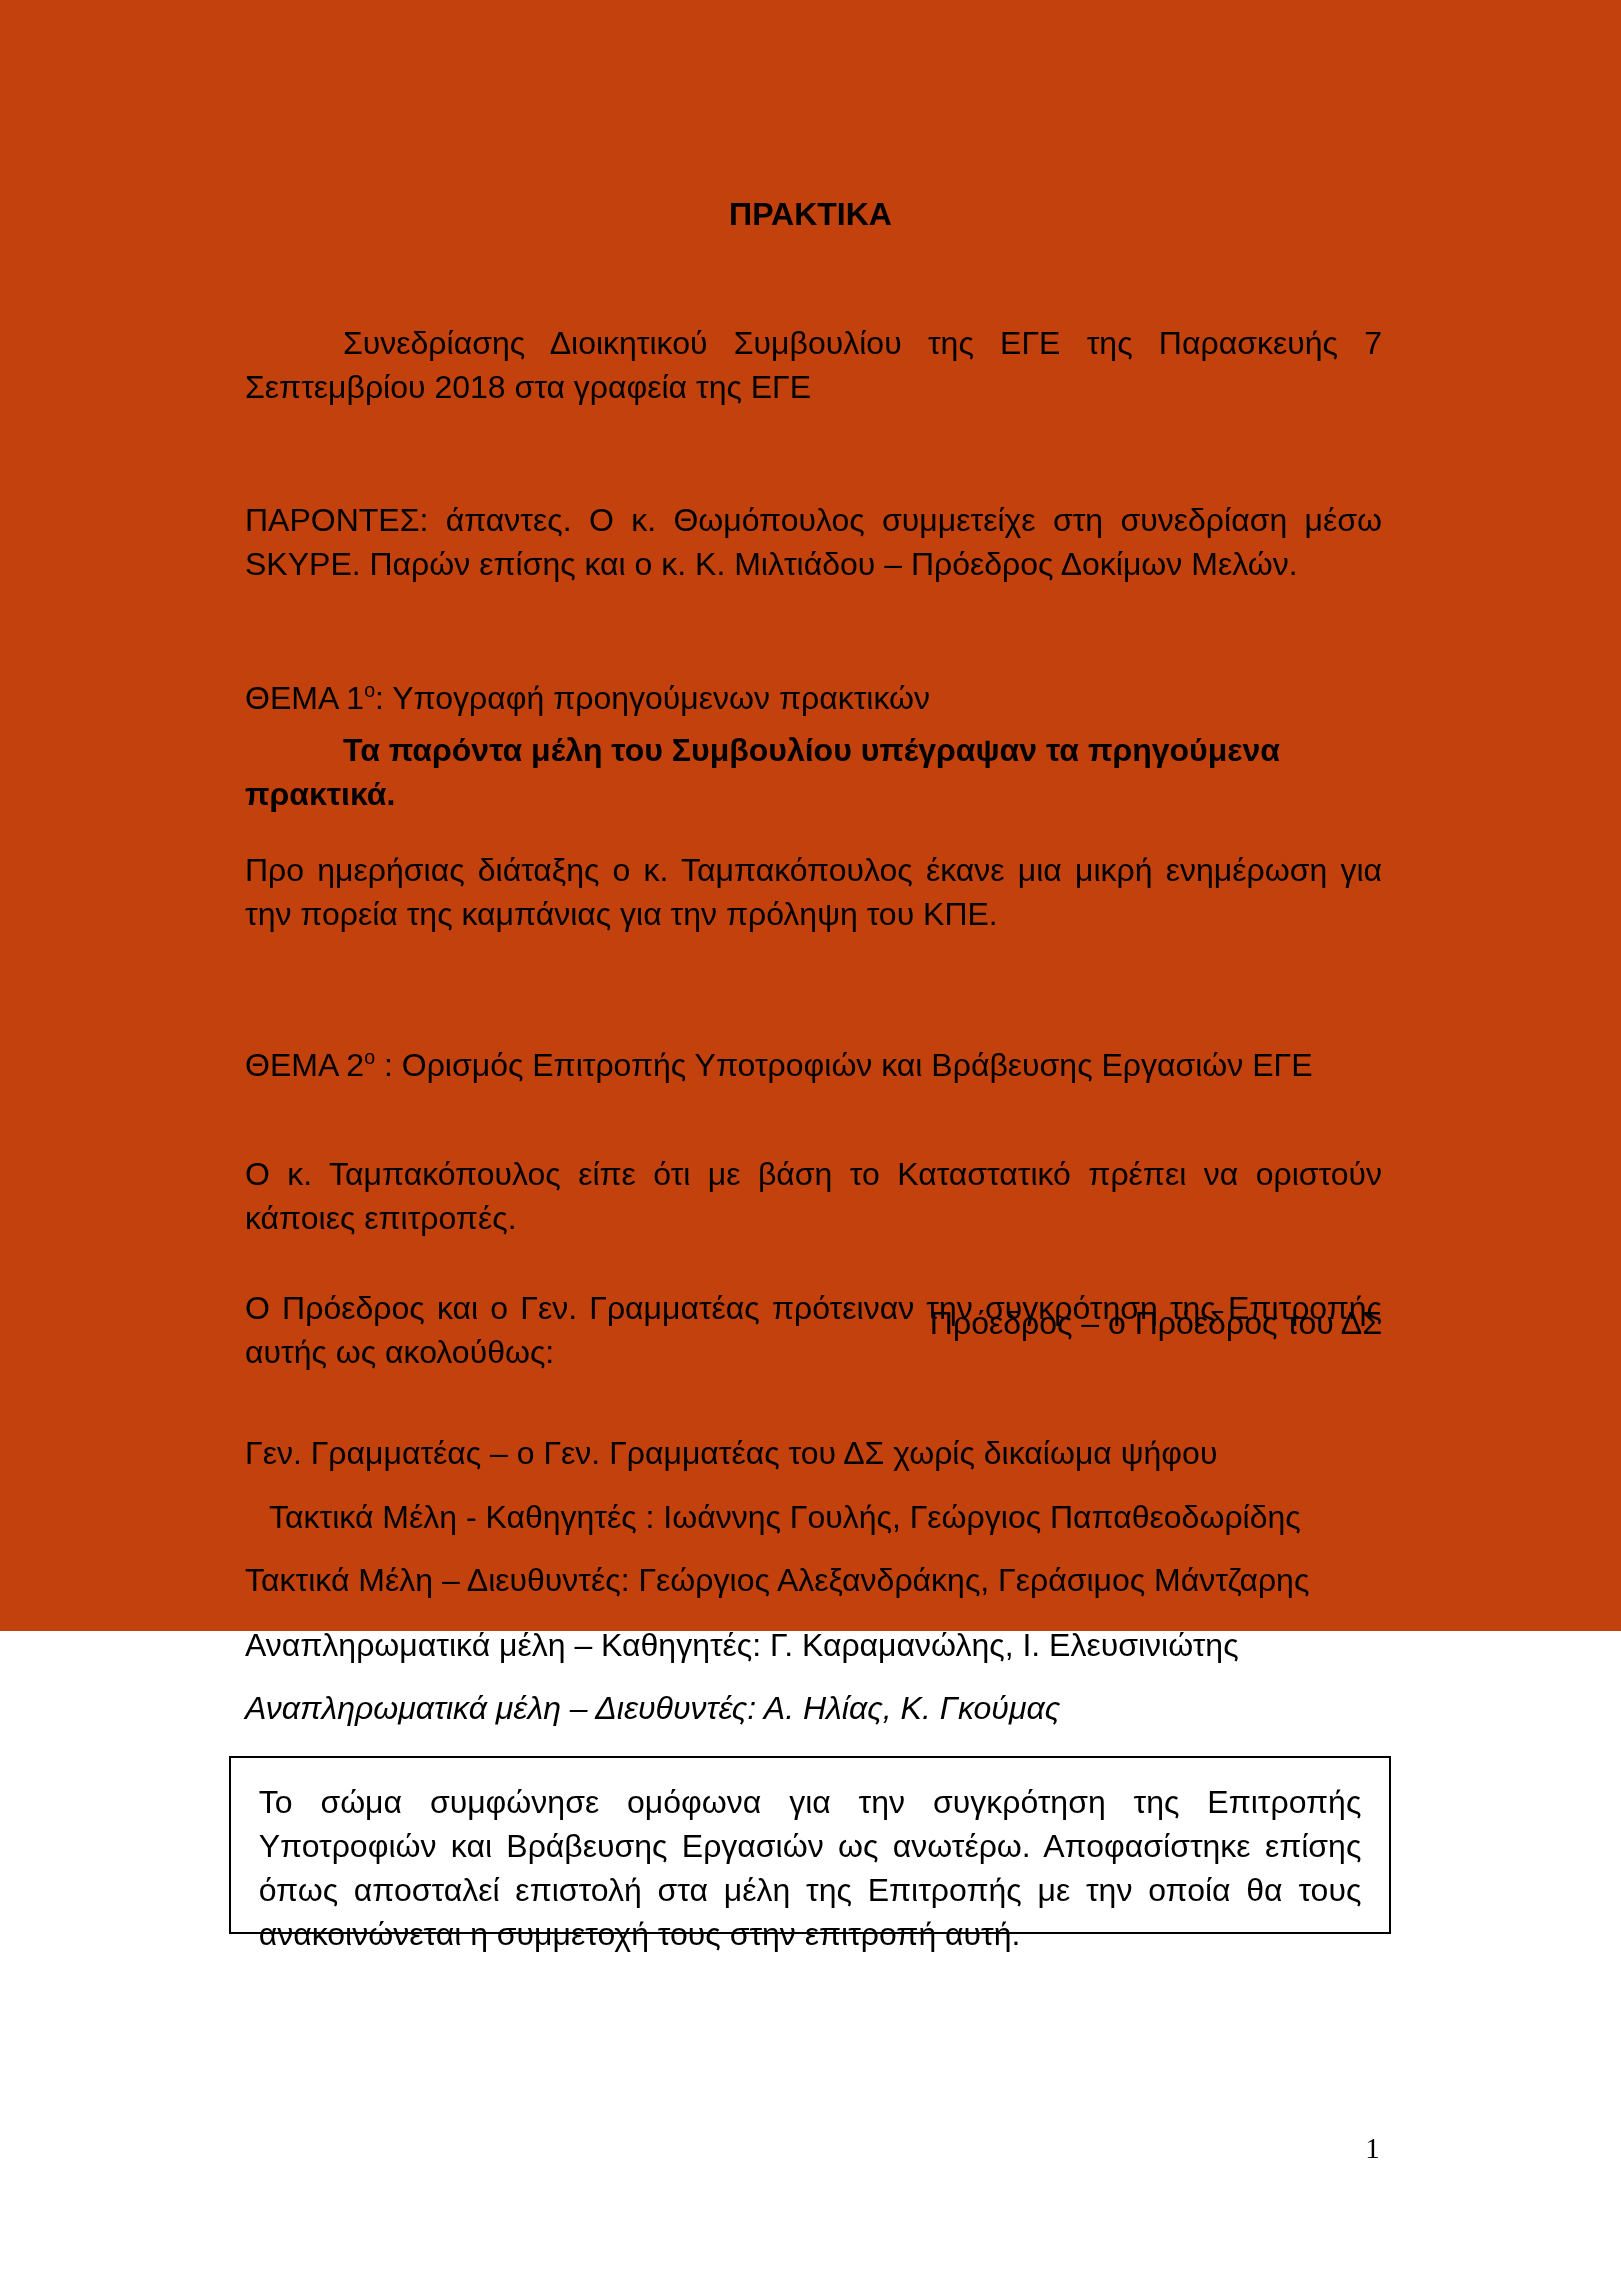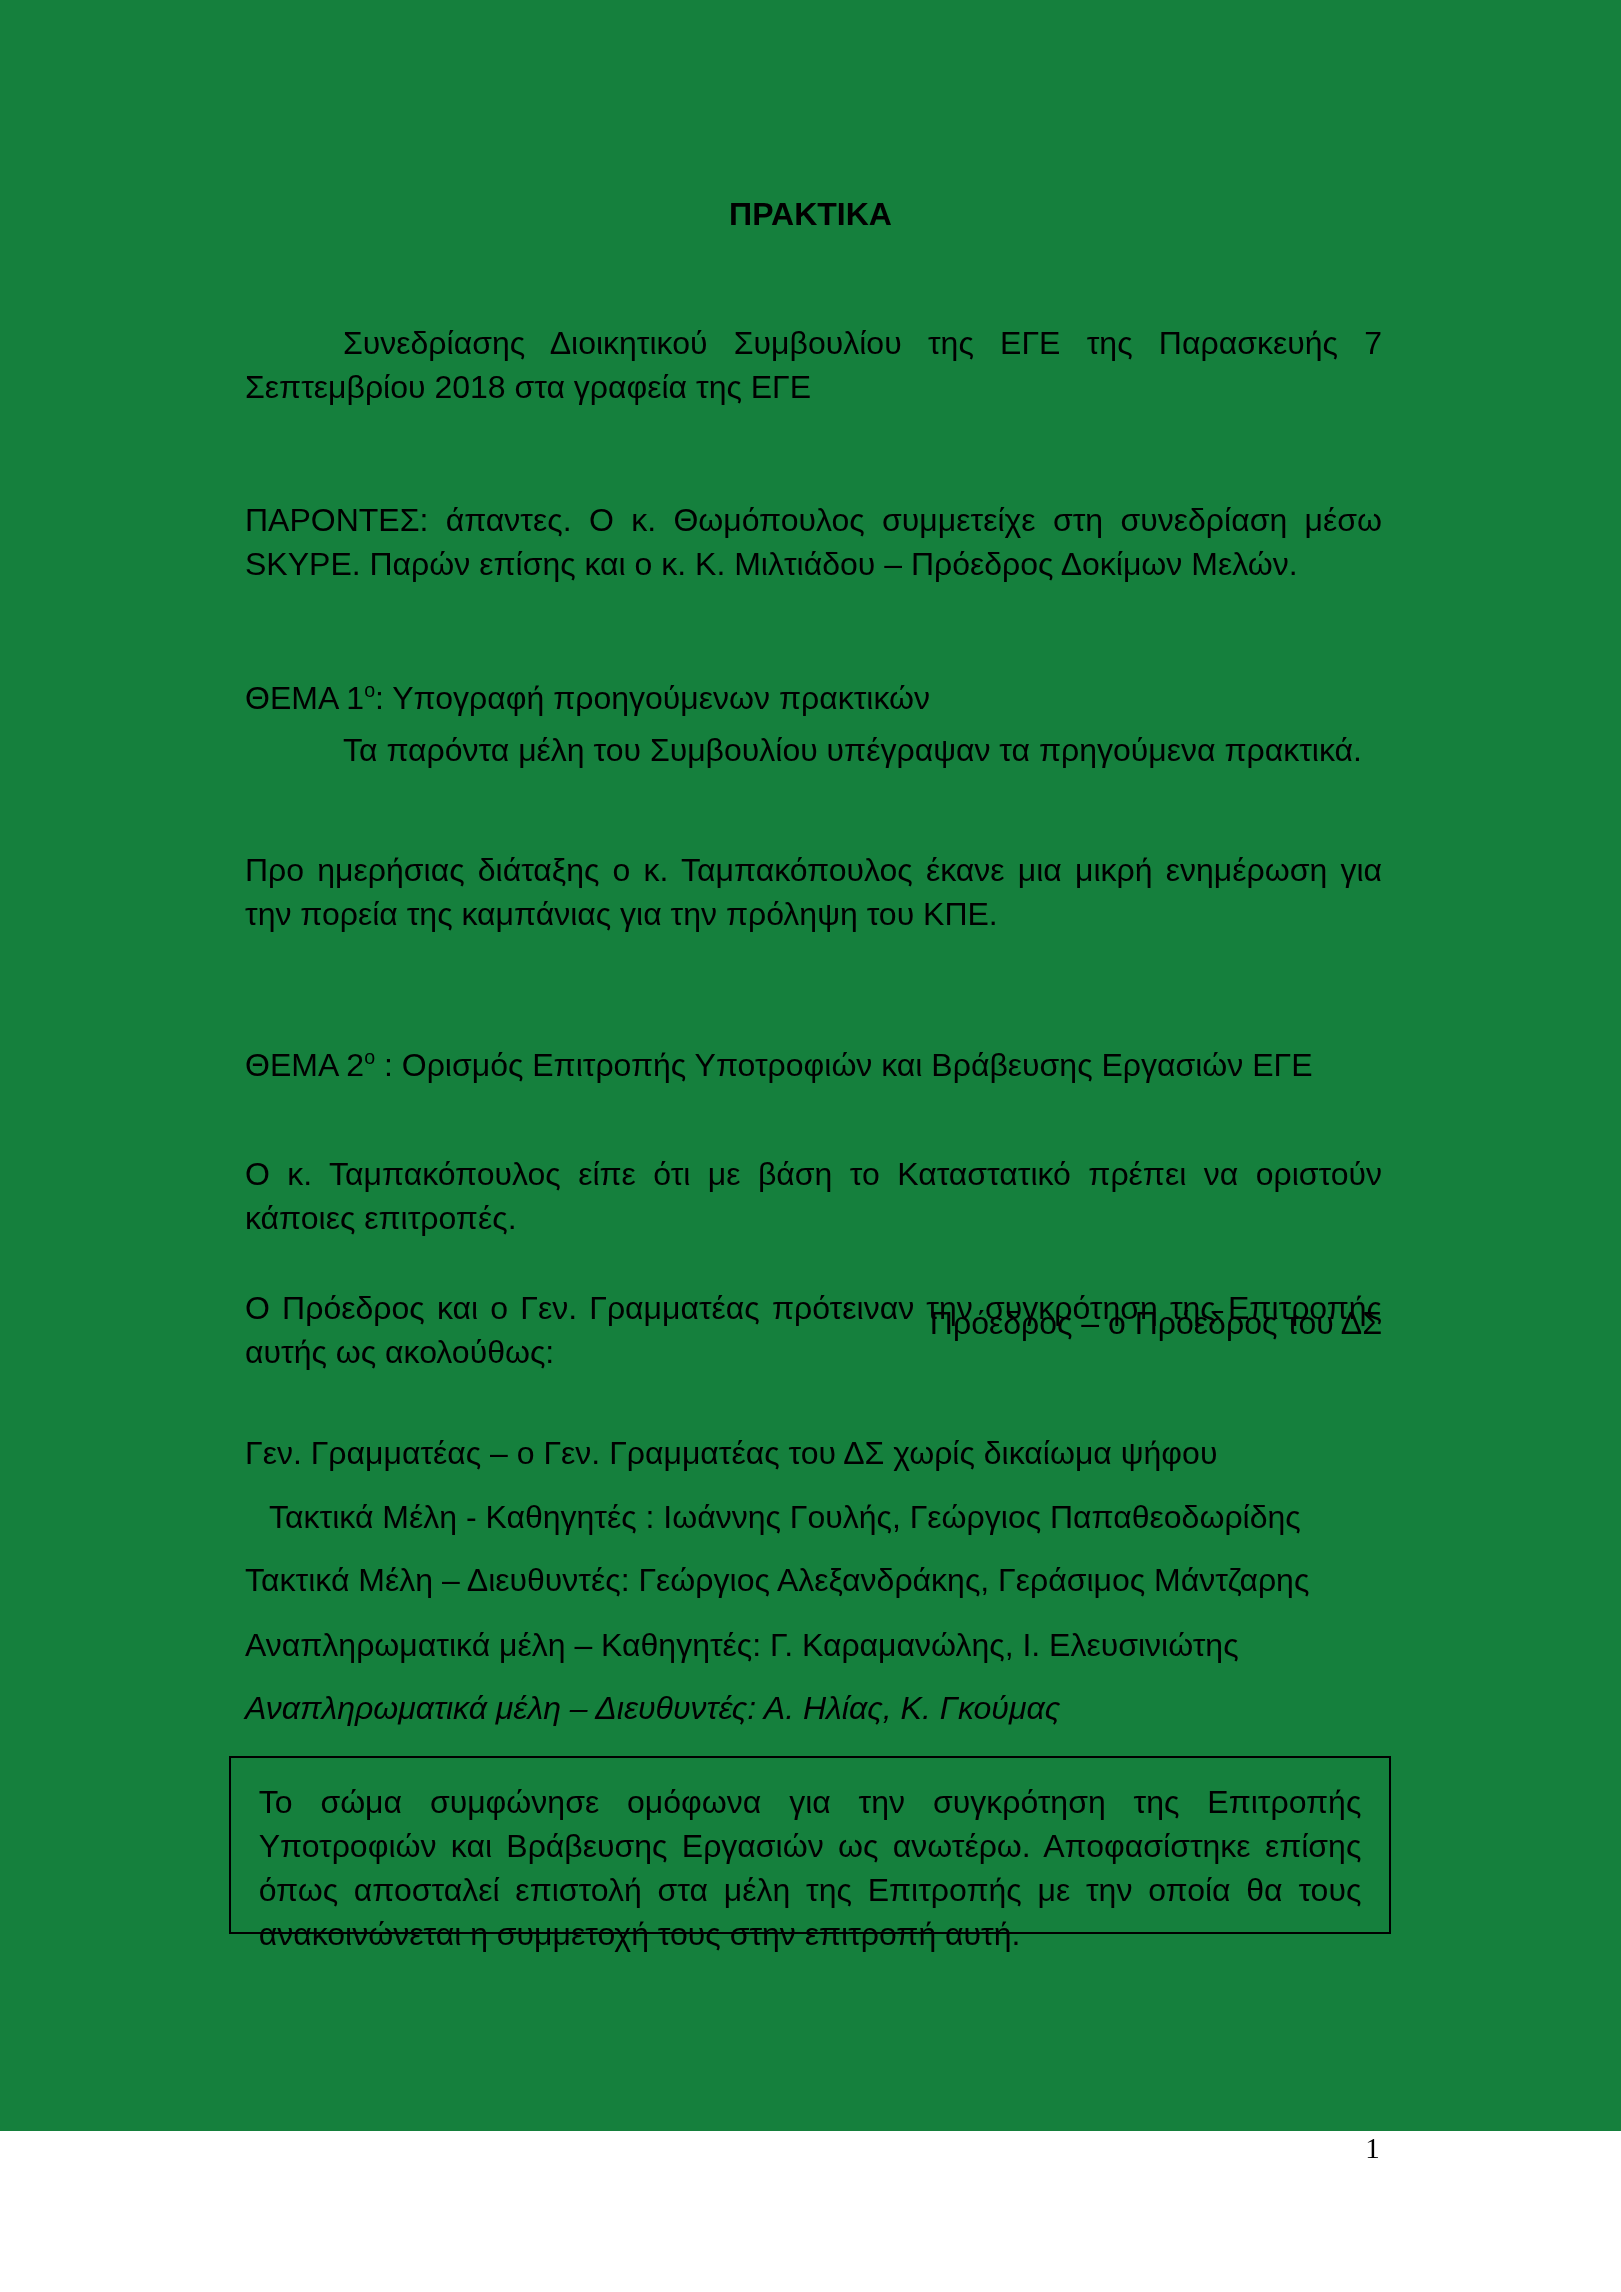--- a/index.html
+++ b/index.html
@@ -1,20 +1,20 @@
 <!DOCTYPE html>
 <html><head>
   <meta charset="utf-8">
   <style>
     html, body { margin: 0; padding: 0; background: #ffffff; }
     body {
       width: 1621px; height: 2293px; position: relative; overflow: hidden;
       font-family: "Liberation Sans", sans-serif; color: #000000;
     }
-    .page { position: absolute; left: 0; top: 0; width: 1621px; height: 2131px; background: #15803d; }
+    .page { position: absolute; left: 0; top: 0; width: 1621px; height: 1631px; background: #c2410c; }
     .abs { position: absolute; margin: 0; }
     .txt { font-size: 32px; line-height: 44px; }
     .justify { text-align: justify; text-align-last: left; }
     .bold { font-weight: normal; }
     .title { left: 0; width: 1621px; text-align: center; top: 196px; font-size: 32px; font-weight: bold; }
     .sup { font-size: 19.6px; vertical-align: super; line-height: 0; }
     .col { left: 245px; width: 1137px; }
     .indent-first { text-indent: 98px; }
     .box {
       left: 229px; top: 1756px; width: 1162px; height: 178px;
@@ -36,21 +36,21 @@
   <p class="abs txt col justify indent-first" style="top:321px;">Συνεδρίασης Διοικητικού Συμβουλίου της ΕΓΕ της Παρασκευής 7 Σεπτεμβρίου 2018 στα γραφεία της ΕΓΕ</p>
 
   <p class="abs txt col justify" style="top:498px;">
     <span class="bold">ΠΑΡΟΝΤΕΣ:</span><span> άπαντες. Ο κ. Θωμόπουλος συμμετείχε στη συνεδρίαση μέσω SKYPE. Παρών επίσης και ο κ. Κ. Μιλτιάδου – Πρόεδρος Δοκίμων Μελών.</span>
   </p>
 
   <p class="abs txt col bold" style="top:676px;">
     <span>ΘΕΜΑ 1</span><span class="sup">ο</span><span>: Υπογραφή προηγούμενων πρακτικών</span>
   </p>
 
-  <p class="abs txt col indent-first" style="top:728px;">Τα παρόντα μέλη του Συμβουλίου υπέγραψαν τα πρηγούμενα πρακτικά.</p>
+  <p class="abs txt col indent-first" style="top:728px;font-weight:bold;">Τα παρόντα μέλη του Συμβουλίου υπέγραψαν τα πρηγούμενα πρακτικά.</p>
 
   <p class="abs txt col justify" style="top:848px;">Προ ημερήσιας διάταξης ο κ. Ταμπακόπουλος έκανε μια μικρή ενημέρωση για την πορεία της καμπάνιας για την πρόληψη του ΚΠΕ.</p>
 
   <p class="abs txt col bold justify" style="top:1043px;">
     <span>ΘΕΜΑ 2</span><span class="sup">ο</span><span> : Ορισμός Επιτροπής Υποτροφιών και Βράβευσης Εργασιών ΕΓΕ</span>
   </p>
 
   <p class="abs txt col justify" style="top:1152px;">Ο κ. Ταμπακόπουλος είπε ότι με βάση το Καταστατικό πρέπει να οριστούν κάποιες επιτροπές.</p>
 
   <p class="abs txt col justify" style="top:1286px;">Ο Πρόεδρος και ο Γεν. Γραμματέας πρότειναν την συγκρότηση της Επιτροπής αυτής ως ακολούθως:</p>

